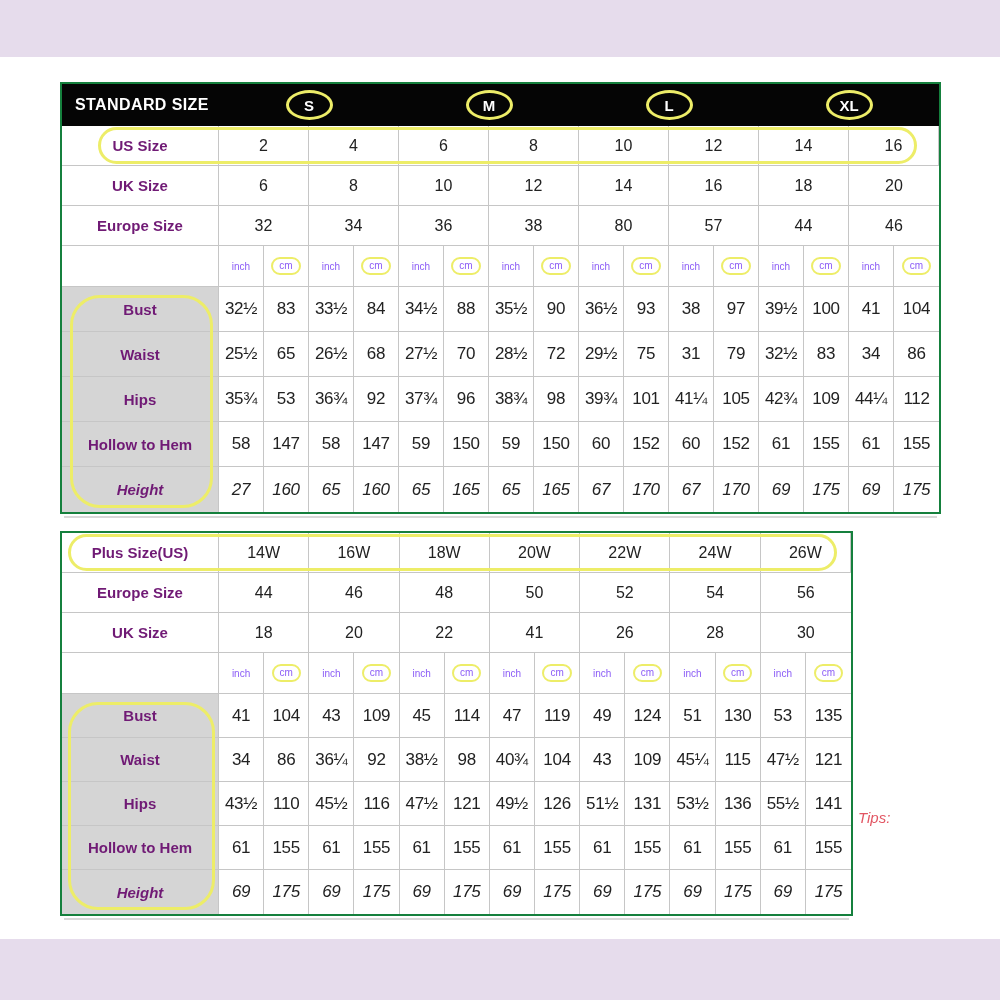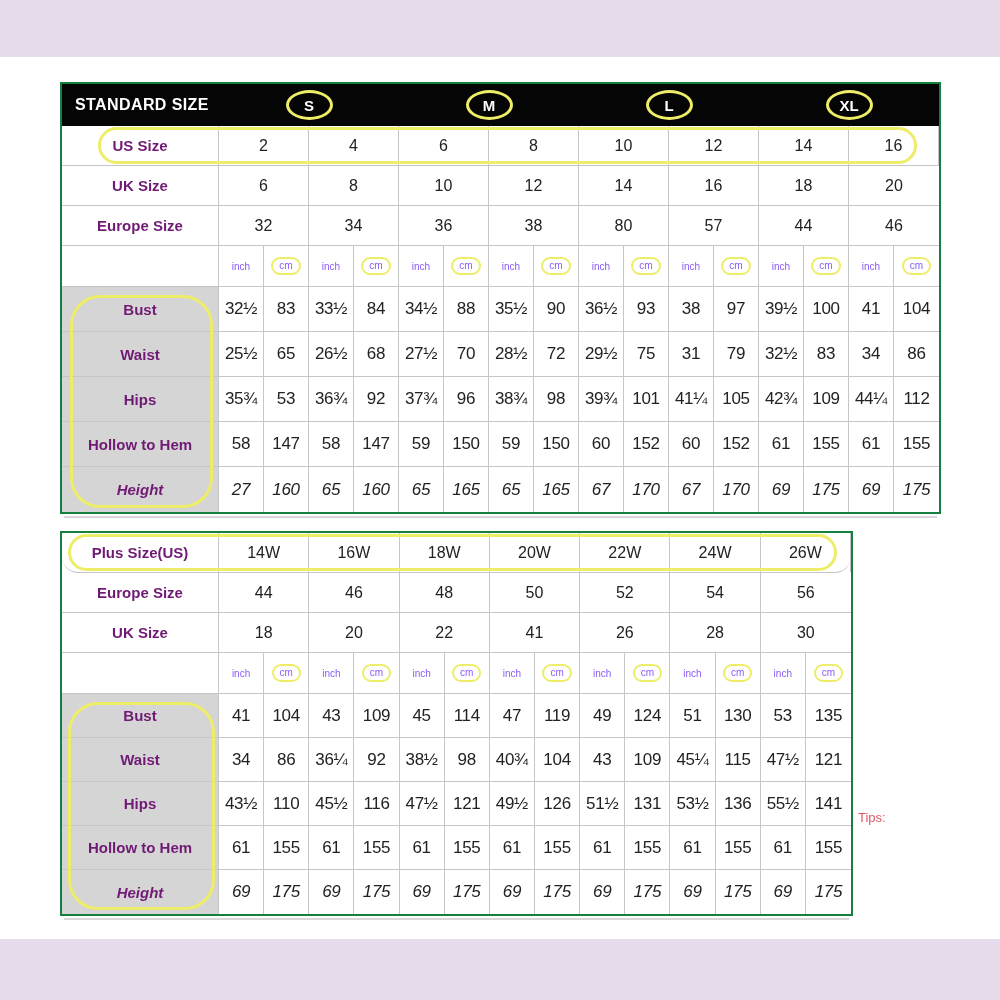--- a/index.html
+++ b/index.html
@@ -45,21 +45,21 @@
   
   .row-highlight { position:absolute; pointer-events:none; border:3px solid #eded68; border-radius:20px; top:1px; bottom:1px; z-index:3; }
   .us-hl { left:36px; right:22px; }
   .plus-hl { left:6px; right:14px; }
   .measure-wrap { position:relative; }
   .measure-outline { position:absolute; pointer-events:none; border:3px solid #eded68; border-radius:30px; z-index:3; }
   .standard .measure-outline { left:8px; width:143px; top:8px; bottom:4px; }
   .plus .measure-outline { left:6px; width:147px; top:8px; bottom:4px; }
 
   
-  .tips { position:absolute; left:858px; top:808px; width:142px; color:#e25663; font-size:13px; line-height:20px; }
+  .tips { position:absolute; left:858px; top:808px; width:142px; color:#e25663; font-size:15px; line-height:20px;font-style:italic; }
   .tips-title { margin-bottom:3px; }
 </style>
 </head>
 <body>
 
 <div class="band band-top"></div>
 <div class="band band-bottom"></div>
 
 <div class="size-table standard">
   <div class="thead">
@@ -245,21 +245,21 @@
         <div class="cell value-cell">69</div>
         <div class="cell value-cell">175</div>
         <div class="cell value-cell">69</div>
         <div class="cell value-cell">175</div>
       </div>
     </div>
 </div>
 
 <div class="size-table plus">
   <div id="plus-sizes">
-      <div class="row size-row" style="grid-template-columns: 157px repeat(7, 1fr); border-radius: 16px;">
+      <div class="row size-row" style="grid-template-columns: 157px repeat(7, 1fr);">
         <div class="cell label-cell">Plus Size(US)</div>
         <div class="cell size-cell">14W</div>
         <div class="cell size-cell">16W</div>
         <div class="cell size-cell">18W</div>
         <div class="cell size-cell">20W</div>
         <div class="cell size-cell">22W</div>
         <div class="cell size-cell">24W</div>
         <div class="cell size-cell">26W</div>
         <div class="row-highlight plus-hl"></div>
       </div>

